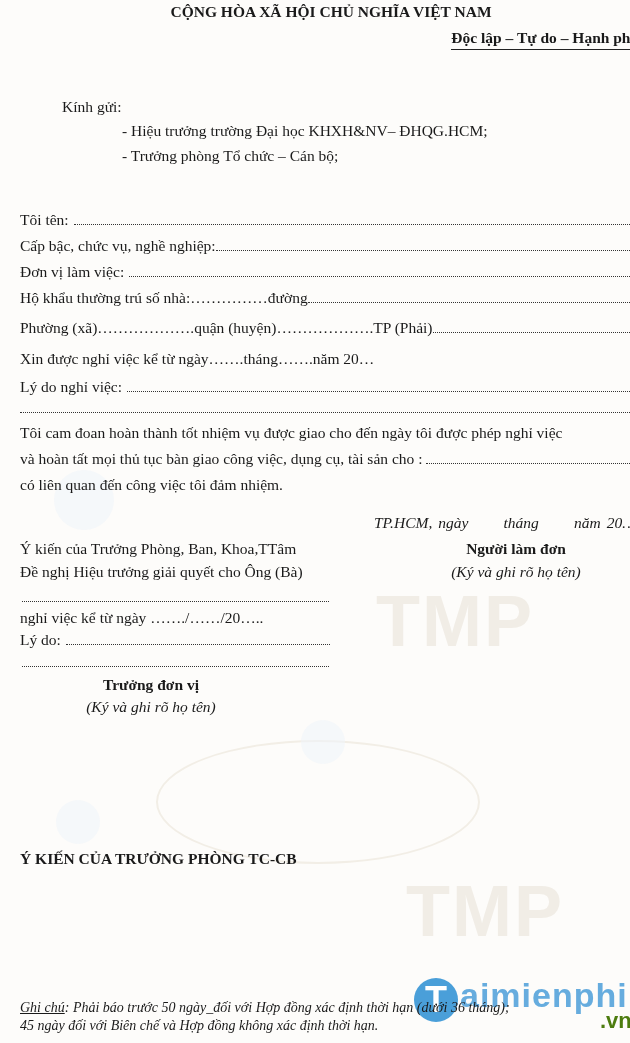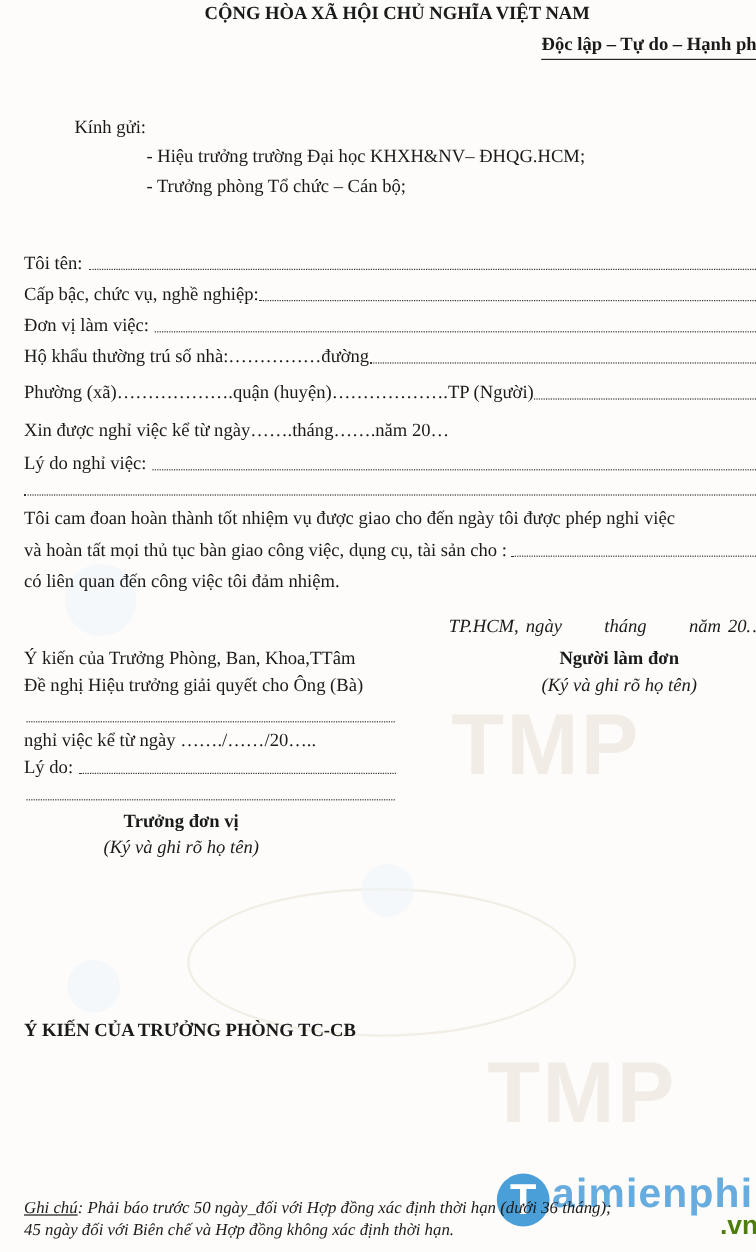--- a/index.html
+++ b/index.html
@@ -82,21 +82,21 @@
     <span>Hộ khẩu thường trú số nhà:</span>
     <span>……………</span>
     <span>đường</span>
     <span class="dots" style="flex:1;"></span>
   </div>
   <div class="abs line" style="left:4px;top:318px;width:622px;display:flex;">
     <span>Phường (xã)</span>
     <span>……………….</span>
     <span>quận (huyện)</span>
     <span>……………….</span>
-    <span>TP (Người)</span>
+    <span>TP (Phải)</span>
     <span class="dots" style="flex:1;"></span>
   </div>
   <div class="abs line" style="left:4px;top:349px;">Xin được nghỉ việc kể từ ngày…….tháng…….năm 20…</div>
   <div class="abs line" style="left:4px;top:377px;width:622px;display:flex;">
     <span>Lý do nghỉ việc:</span>
     <span class="dots" style="flex:1;margin-left:5px;"></span>
   </div>
   <div class="abs" style="left:4px;top:398px;width:622px;">
     <span class="dots" style="width:622px;"></span>
   </div>

